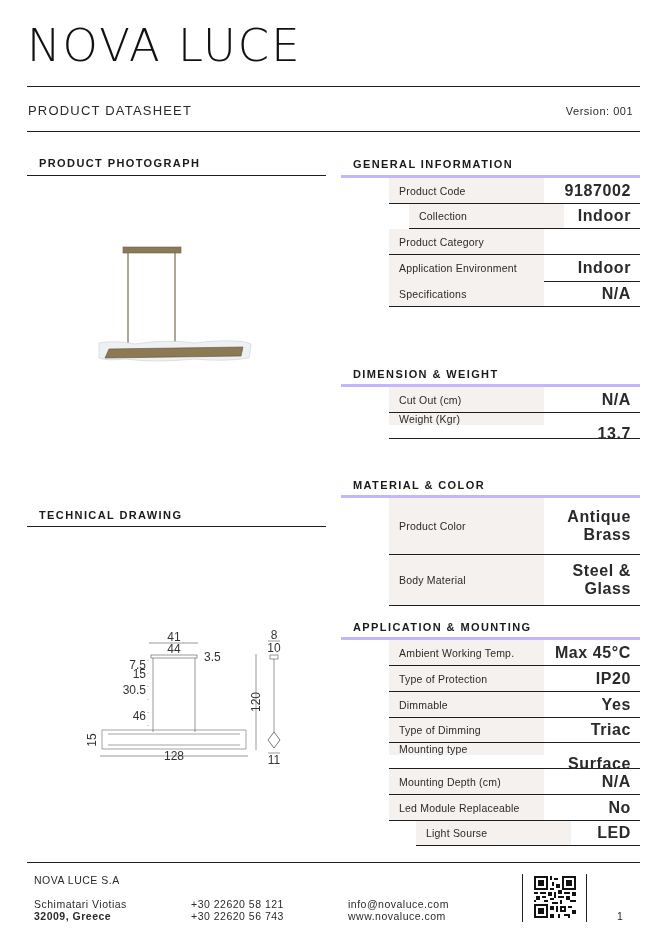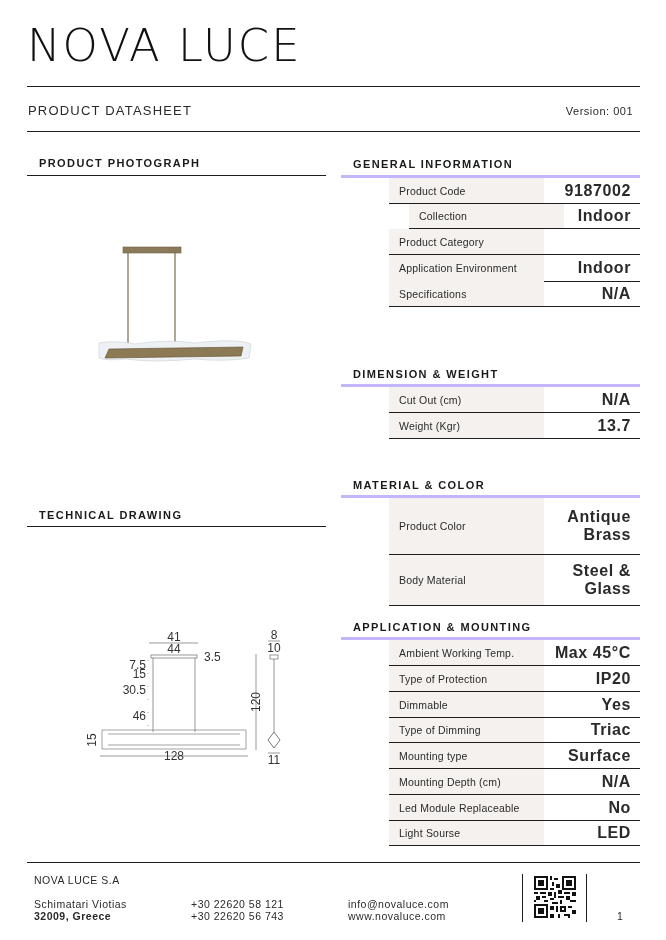--- a/index.html
+++ b/index.html
@@ -131,21 +131,21 @@
       <span class="val">N/A</span>
     </div>
 </div>
 
 <div class="sec-title" style="left:341px; top:368px;">DIMENSION &amp; WEIGHT</div>
 <div class="table" style="top:384px;">
   <div class="row" style="height:26px;">
       <span class="lbl">Cut Out (cm)</span>
       <span class="val">N/A</span>
     </div>
-  <div class="row" style="height:26px;">
+  <div class="row" style="height:26px;flex-direction:column;">
       <span class="lbl">Weight (Kgr)</span>
       <span class="val">13.7</span>
     </div>
 </div>
 
 <div class="sec-title" style="left:341px; top:479px;">MATERIAL &amp; COLOR</div>
 <div class="table" style="top:495px;">
   <div class="row" style="height:57px;">
       <span class="lbl">Product Color</span>
       <span class="val">Antique Brass</span>
@@ -167,33 +167,33 @@
       <span class="val">IP20</span>
     </div>
   <div class="row" style="height:26px;">
       <span class="lbl">Dimmable</span>
       <span class="val">Yes</span>
     </div>
   <div class="row" style="height:25px;">
       <span class="lbl">Type of Dimming</span>
       <span class="val">Triac</span>
     </div>
-  <div class="row" style="height:26px;">
+  <div class="row" style="height:26px;flex-direction:column;">
       <span class="lbl">Mounting type</span>
       <span class="val">Surface</span>
     </div>
   <div class="row" style="height:26px;">
       <span class="lbl">Mounting Depth (cm)</span>
       <span class="val">N/A</span>
     </div>
   <div class="row" style="height:26px;">
       <span class="lbl">Led Module Replaceable</span>
       <span class="val">No</span>
     </div>
-  <div class="row" style="height:25px;">
+  <div class="row" style="height:25px;margin-left:27px;">
       <span class="lbl">Light Sourse</span>
       <span class="val">LED</span>
     </div>
 </div>
 
 <div class="hr" style="left:27px; top:862px; width:613px;"></div>
 <div class="footer-text" style="left:27px; top:874px;">NOVA LUCE S.A</div>
 <div class="footer-text" style="left:27px; top:898px;">Schimatari Viotias</div>
 <div class="footer-text" style="left:27px; top:910px;font-weight:bold;">32009, Greece</div>
 <div class="footer-text" style="left:184px; top:898px;">+30 22620 58 121</div>

